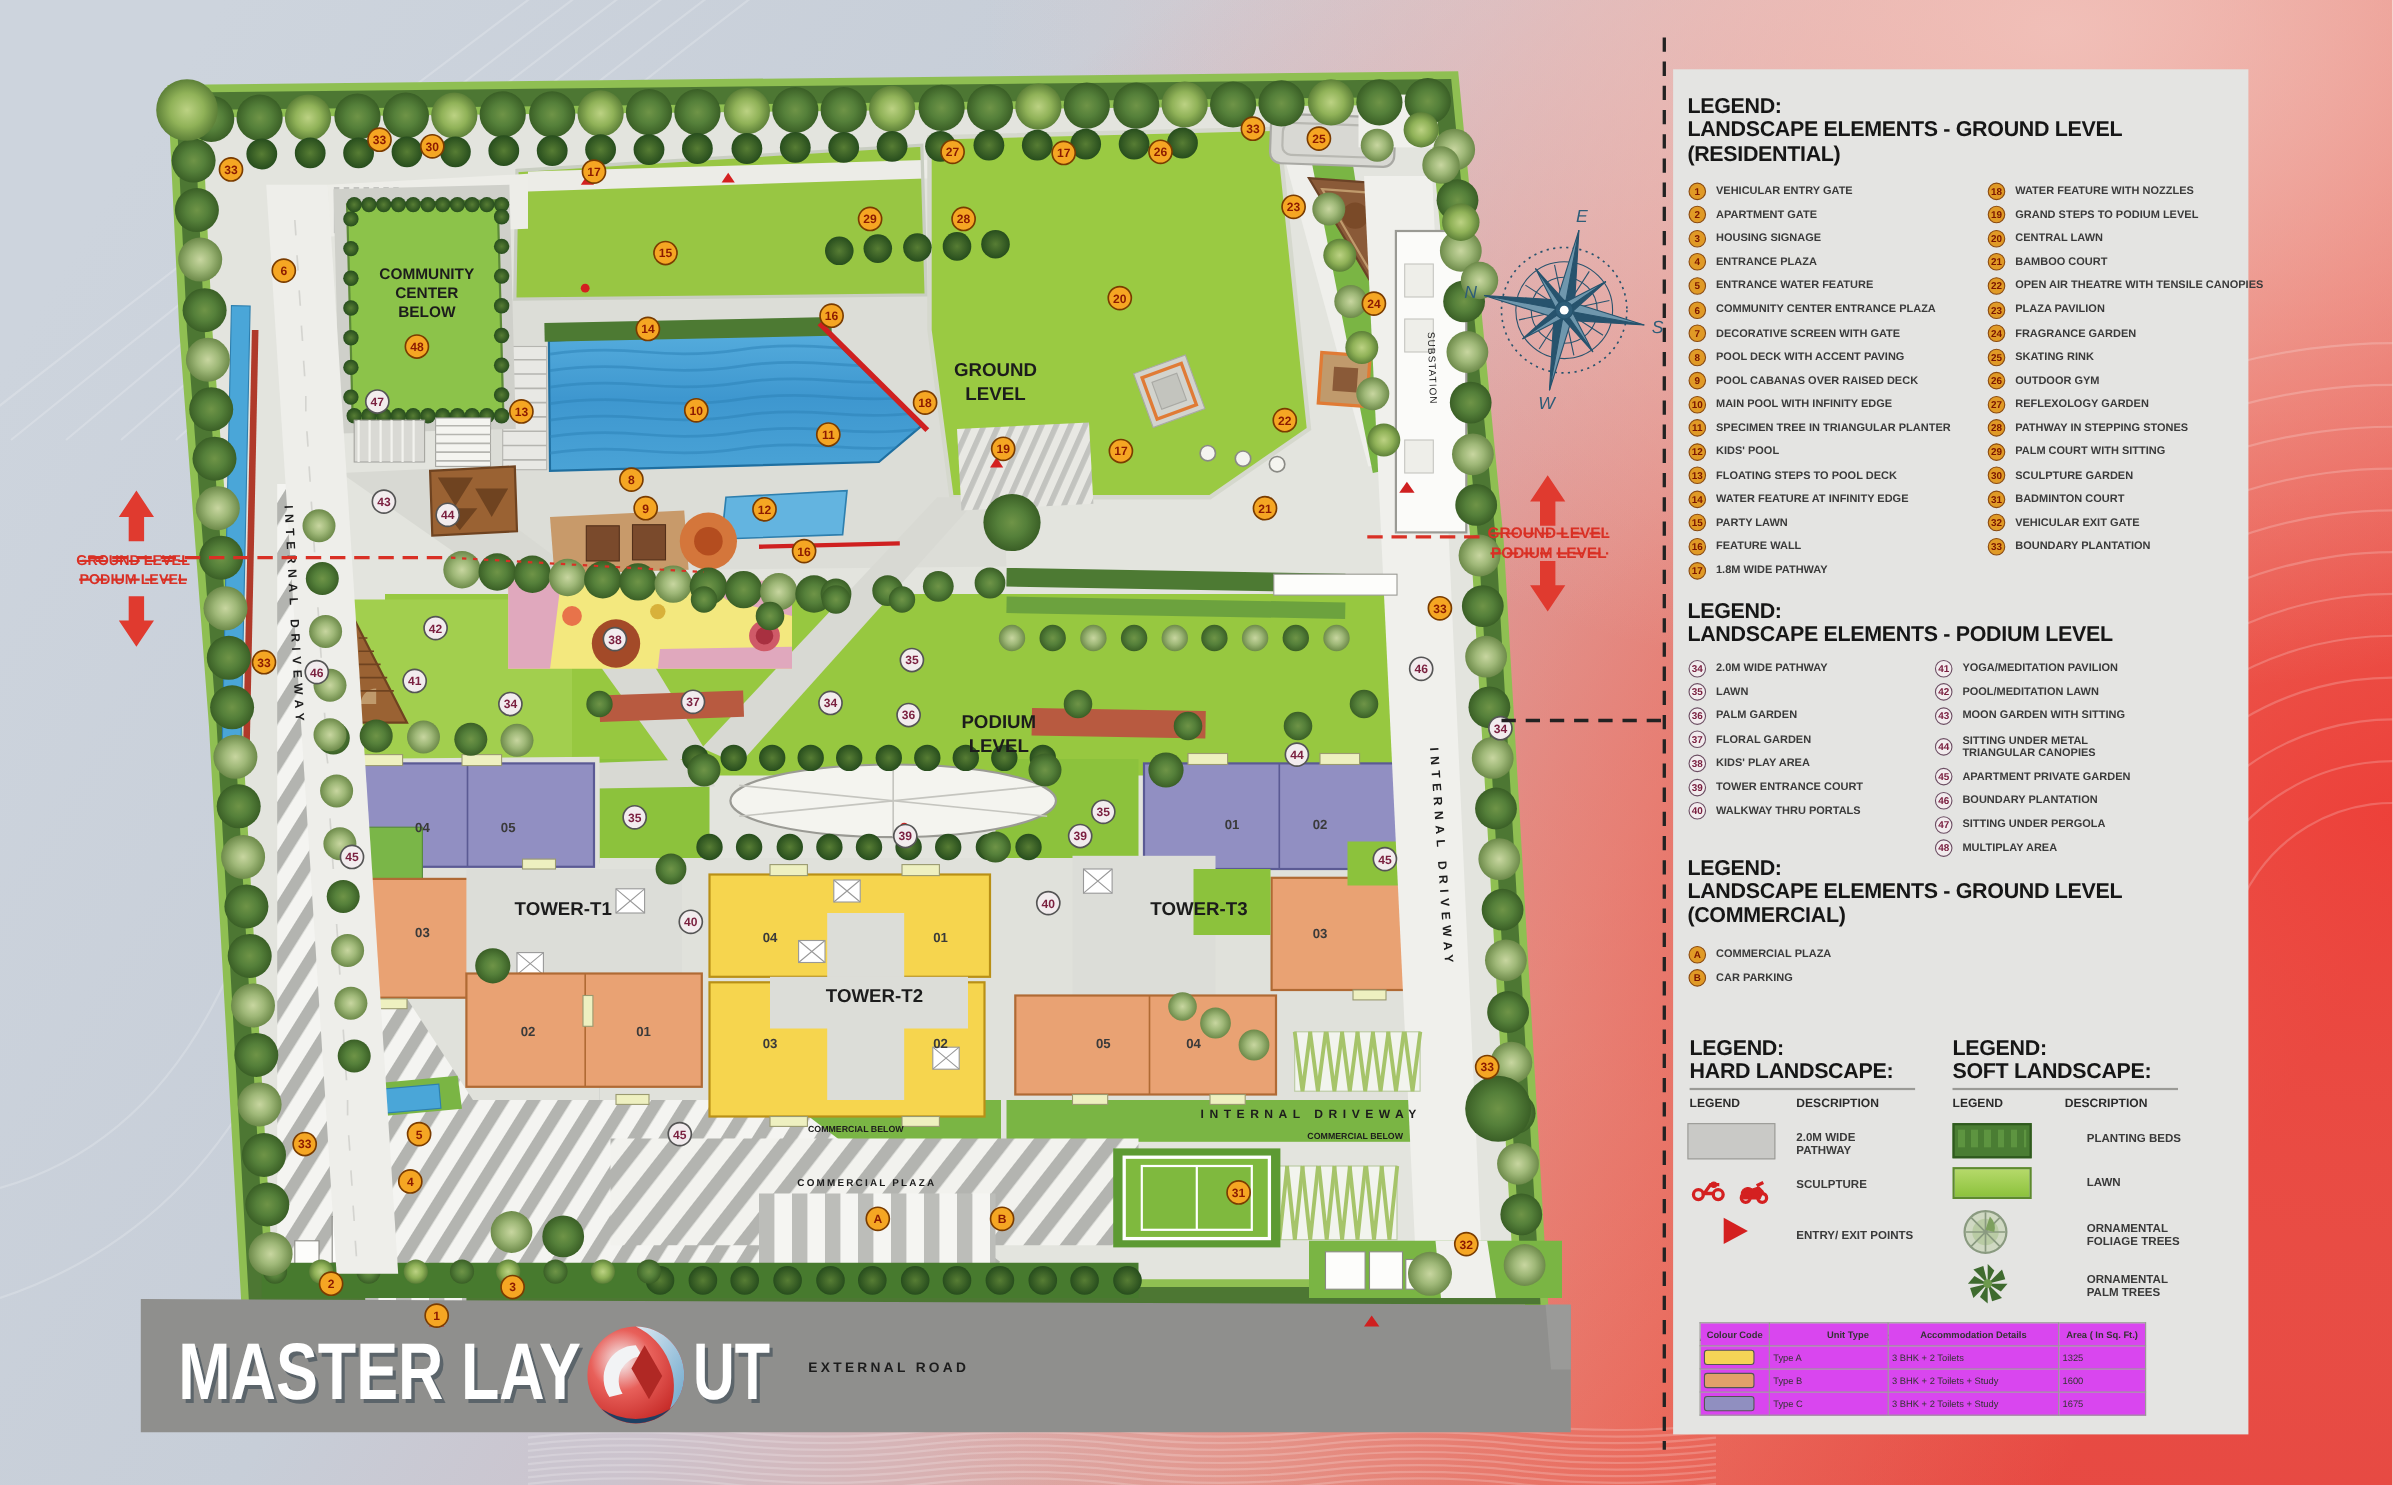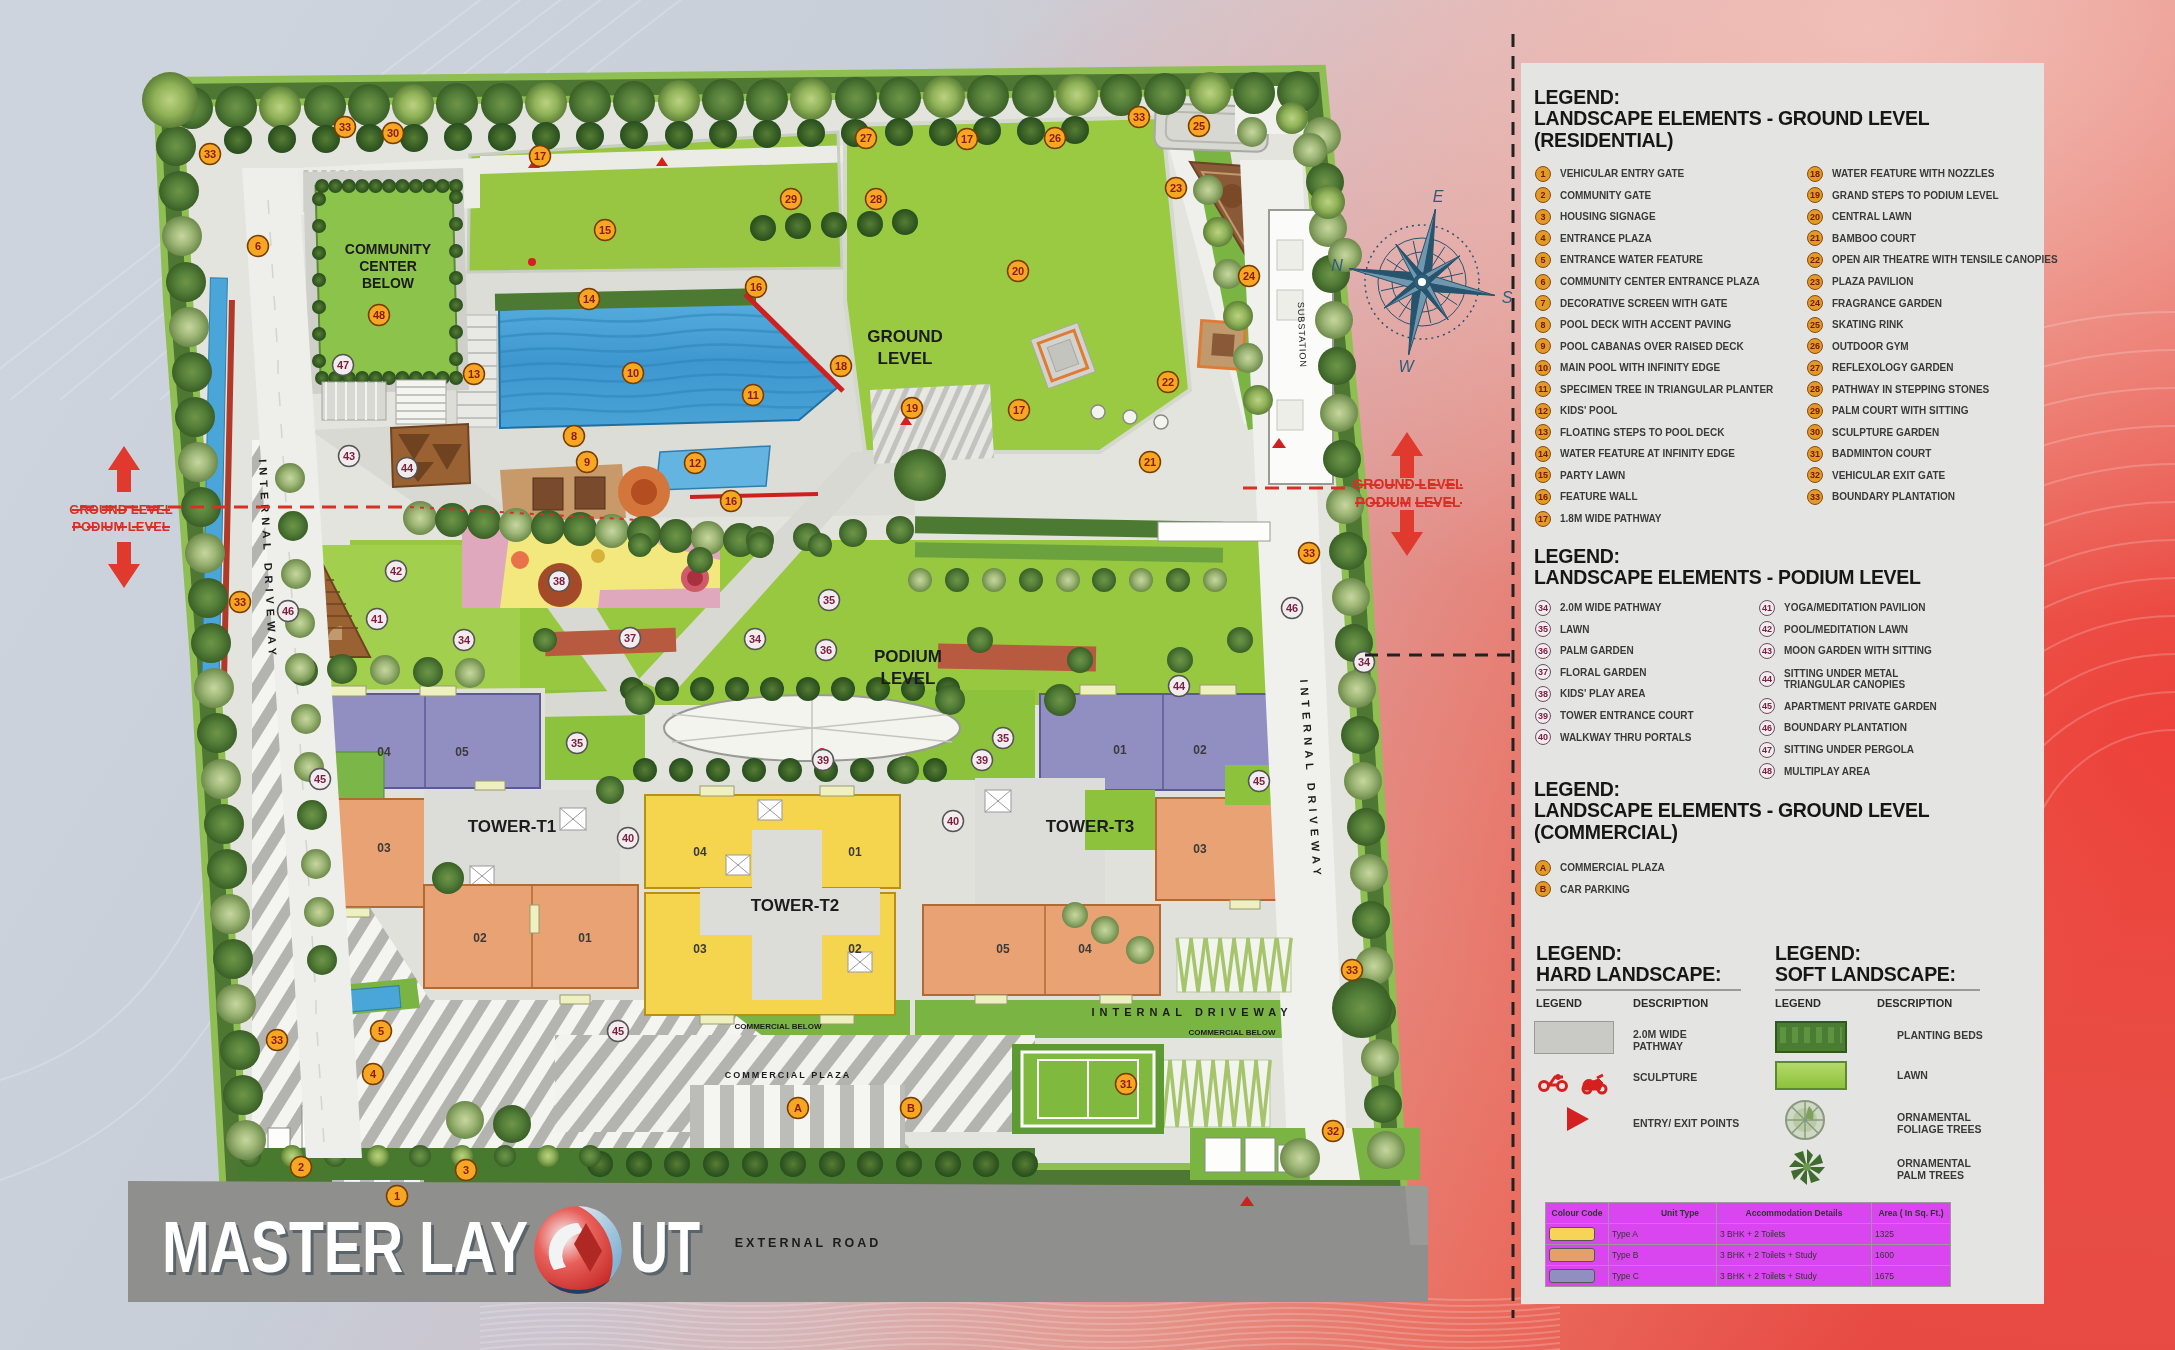--- a/index.html
+++ b/index.html
@@ -874,21 +874,21 @@
     </svg>
 <div id="panel">
  <div class="lhead" style="top:24px;">LEGEND:<br>LANDSCAPE ELEMENTS - GROUND LEVEL<br>(RESIDENTIAL)</div>
  <div class="lcol" style="left:14px; top:100px; width:268px;">
         <div class="li">
           <span class="lc-o">1</span>
           <span class="lt">VEHICULAR ENTRY GATE</span>
         </div>
         <div class="li">
           <span class="lc-o">2</span>
-          <span class="lt">COMMUNITY GATE</span>
+          <span class="lt">APARTMENT GATE</span>
         </div>
         <div class="li">
           <span class="lc-o">3</span>
           <span class="lt">HOUSING SIGNAGE</span>
         </div>
         <div class="li">
           <span class="lc-o">4</span>
           <span class="lt">ENTRANCE PLAZA</span>
         </div>
         <div class="li">

